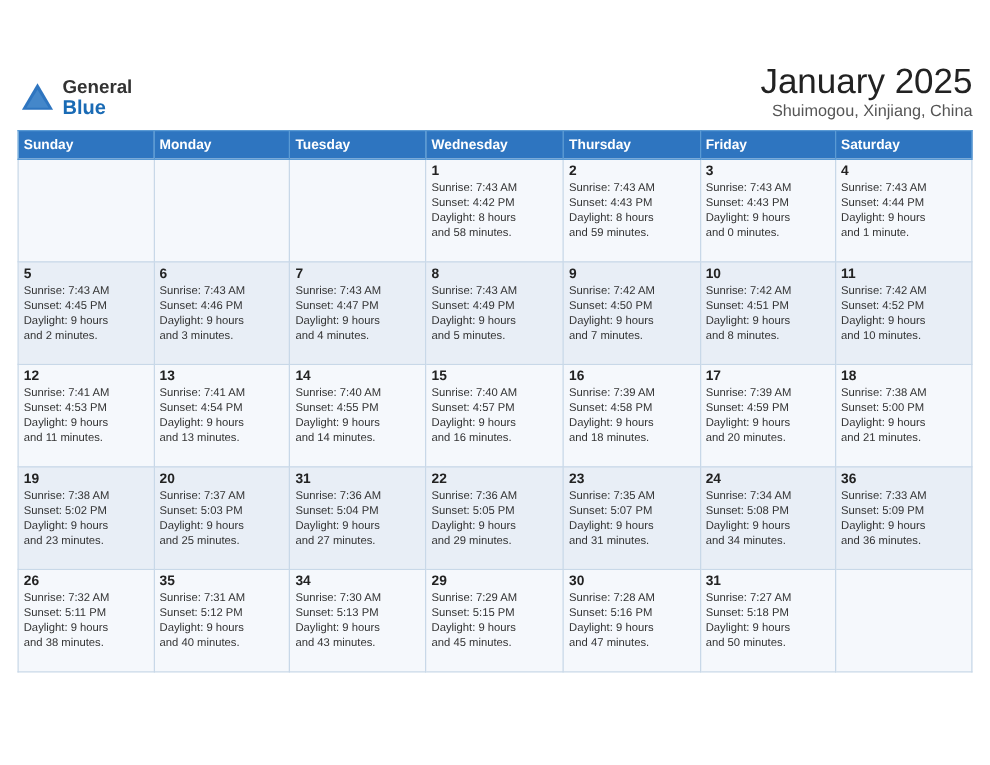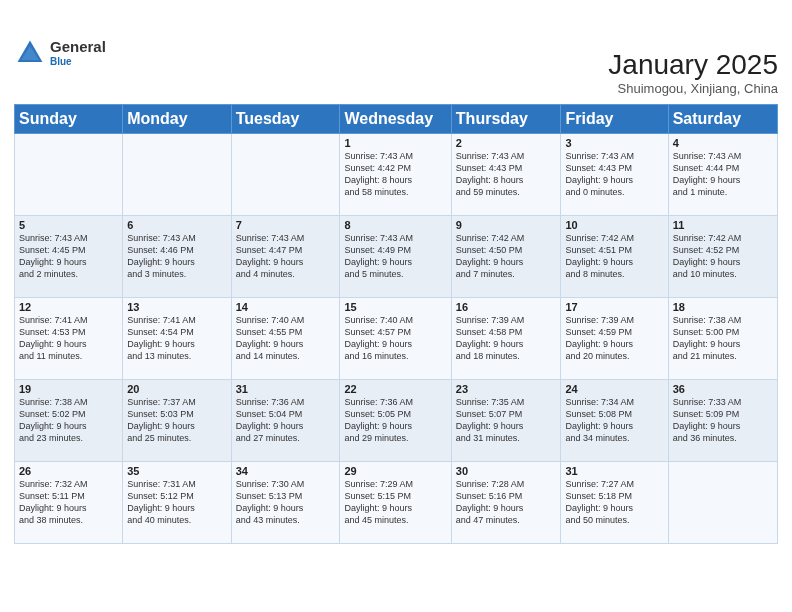--- a/index.html
+++ b/index.html
@@ -11,40 +11,40 @@
       overflow: hidden;
     }
     .container {
       width: 792px;
       height: 612px;
       padding: 10px 14px 8px 14px;
     }
     .header {
       display: flex;
       justify-content: space-between;
-      align-items: center;
+      align-items: flex-end;
       margin-bottom: 8px;
     }
     .logo {
       display: flex;
       align-items: center;
       gap: 4px;
     }
     .logo-text {
       display: flex;
       flex-direction: column;
       line-height: 1.1;
     }
     .logo-general {
       font-size: 15px;
       font-weight: bold;
       color: #333;
     }
     .logo-blue {
-      font-size: 10px;
+      font-size: 16px;
       font-weight: bold;
       color: #1a6bb5;
     }
     .logo-icon {
       width: 32px;
       height: 32px;
     }
     .title-block {
       text-align: right;
     }
@@ -59,21 +59,21 @@
       font-size: 13px;
       color: #555;
     }
     .calendar {
       width: 100%;
       border-collapse: collapse;
     }
     .calendar thead tr th {
       background-color: #2e75c0;
       color: #fff;
-      font-size: 16px;
+      font-size: 11px;
       font-weight: bold;
       padding: 5px 4px;
       text-align: left;
       border: 1px solid #5a9ad4;
     }
     .calendar tbody tr td {
       vertical-align: top;
       border: 1px solid #c8d8e8;
       padding: 3px 4px;
       width: 113px;

